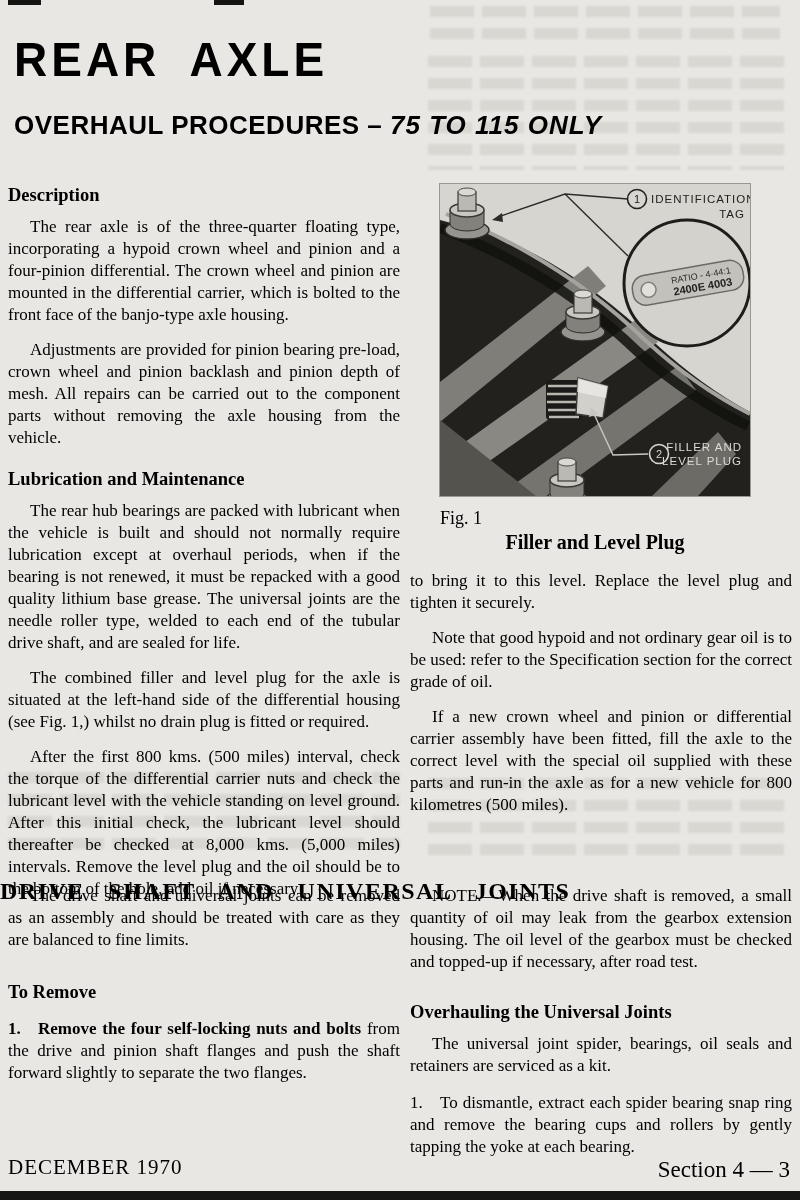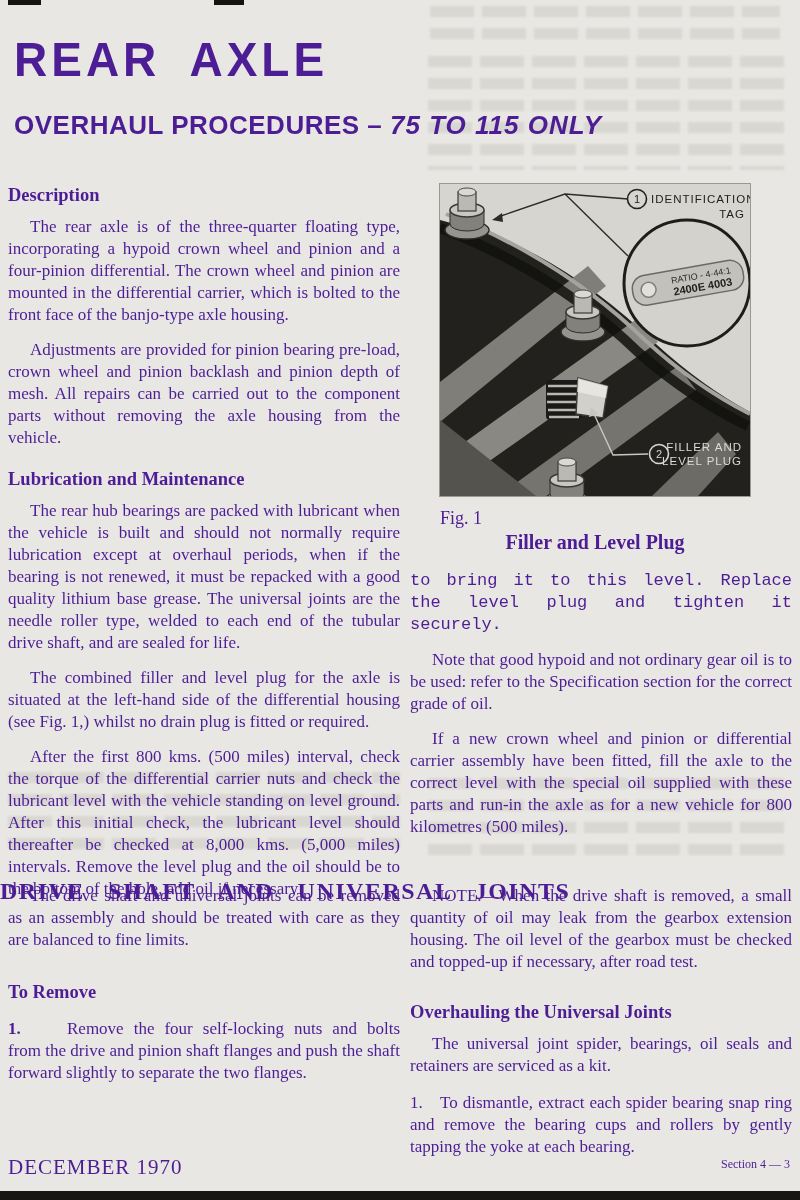--- a/index.html
+++ b/index.html
@@ -1,18 +1,18 @@
 <!DOCTYPE html>
 <html><head>
 <meta charset="utf-8">
 <style>
   html,body { margin:0; padding:0; }
   .page {
     position:relative; width:800px; height:1200px;
-    background:#e9e7e3; color:#4c1d95; overflow:hidden;
+    background:#e9e7e3; color:#000000; overflow:hidden;
     font-family:"Liberation Serif", serif;
   }
   
   .top-mark { position:absolute; top:0; height:5px; background:#141412; }
   .mark-a { left:8px; width:33px; }
   .mark-b { left:214px; width:30px; }
   .bottom-bar { position:absolute; left:0; top:1191px; width:800px; height:9px; background:#161614; }
 
   
   .ghost {
@@ -39,38 +39,38 @@
   .col-left  { left:8px;  top:182px; width:392px; }
   .col-right { left:410px; top:182px; width:382px; }
 
   p { margin:0 0 13px; text-indent:22px; }
   h3.sub { font-size:18.5px; font-weight:700; margin:19px 0 10px; text-align:left; }
   h3.first { margin-top:2px; }
 
   .step { text-indent:0; margin-top:15px; }
   .step .num { display:inline-block; min-width:30px; font-weight:700; }
   .step.plain .num { font-weight:400; }
-  .step b { font-weight:400;margin-left:29px; }
+  .step b { font-weight:700; }
 
   .figure { width:310px; margin-left:30px; }
   .figure svg { display:block; outline:1px solid #9a988f; }
   .fig-num   { text-indent:0; font-size:18px; margin:11px 0 0; }
   .fig-title { text-align:center; text-indent:0; font-size:20px; font-weight:700; margin:2px 0 17px; }
 
   .ds-head {
     position:absolute; left:0; top:858px; width:672px; text-align:left;
     font-size:24px; font-weight:700; letter-spacing:1.5px; word-spacing:16px;
   }
   .ds-col { position:absolute; top:885px; font-size:17px; line-height:22px; text-align:justify; }
   .ds-left  { left:8px;  width:392px; }
   .ds-right { left:410px; width:382px; }
   .ds-right h3.sub { margin-top:28px; }
 
   .footer-date { position:absolute; left:8px; top:1155px; font-size:21px; letter-spacing:1px; }
-  .footer-section { position:absolute; right:10px; top:1157px; font-size:12px;margin-left:28px; }
+  .footer-section { position:absolute; right:10px; top:1157px; font-size:23px;margin-left:28px; }
 </style>
 </head>
 <body>
 
 <div class="page">
 
   <div class="top-mark mark-a"></div>
   <div class="top-mark mark-b"></div>
 
   <div class="ghost" style="left:430px; top:6px;  width:350px; height:42px;"></div>
@@ -153,21 +153,21 @@
         <text x="219" y="274" text-anchor="middle" font-family="Liberation Sans, sans-serif" font-size="11" fill="#d8d6d1">2</text>
         <text x="302" y="267" text-anchor="end" font-family="Liberation Sans, sans-serif" font-size="11.5" letter-spacing="1" fill="#dddbd6">FILLER AND</text>
         <text x="302" y="281" text-anchor="end" font-family="Liberation Sans, sans-serif" font-size="11.5" letter-spacing="1" fill="#dddbd6">LEVEL PLUG</text>
       </svg>
       <figcaption>
         <p class="fig-num">Fig. 1</p>
         <p class="fig-title">Filler and Level Plug</p>
       </figcaption>
     </figure>
 
-    <p style="text-indent:0; margin-top:8px;font-family:Liberation Mono, monospace;">to bring it to this level. Replace the level plug and tighten it securely.</p>
+    <p style="text-indent:0; margin-top:8px;">to bring it to this level. Replace the level plug and tighten it securely.</p>
     <p>Note that good hypoid and not ordinary gear oil is to be used: refer to the Specification section for the correct grade of oil.</p>
     <p>If a new crown wheel and pinion or differential carrier assembly have been fitted, fill the axle to the correct level with the special oil supplied with these parts and run-in the axle as for a new vehicle for 800 kilometres (500 miles).</p>
   </div>
 
   <h2 class="ds-head">DRIVE SHAFT AND UNIVERSAL JOINTS</h2>
 
   <div class="ds-col ds-left">
     <p>The drive shaft and universal joints can be removed as an assembly and should be treated with care as they are balanced to fine limits.</p>
     <h3 class="sub" style="margin-top:30px;">To Remove</h3>
     <p class="step"><span class="num">1.</span><b>Remove the four self-locking nuts and bolts</b><span> from the drive and pinion shaft flanges and push the shaft forward slightly to separate the two flanges.</span></p>

